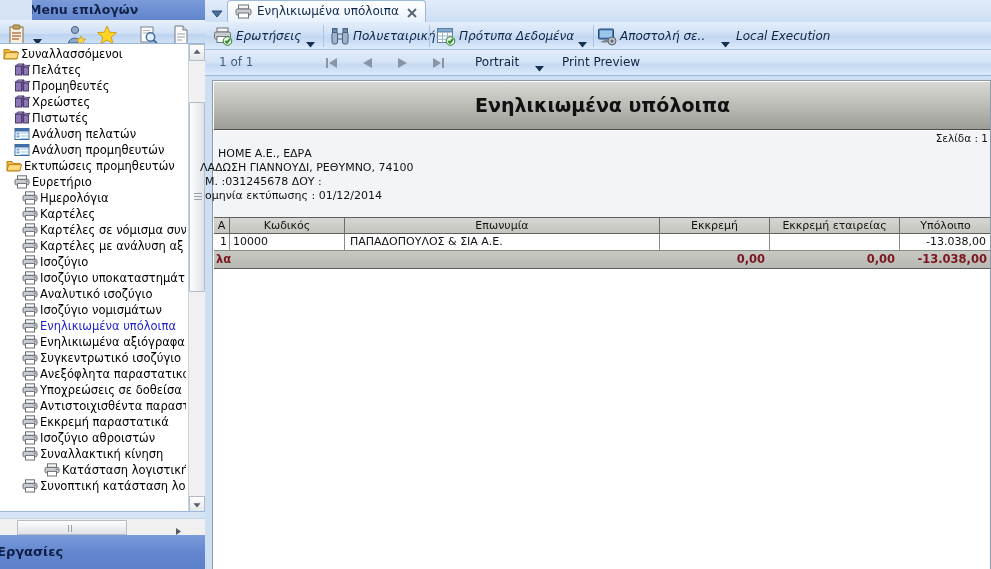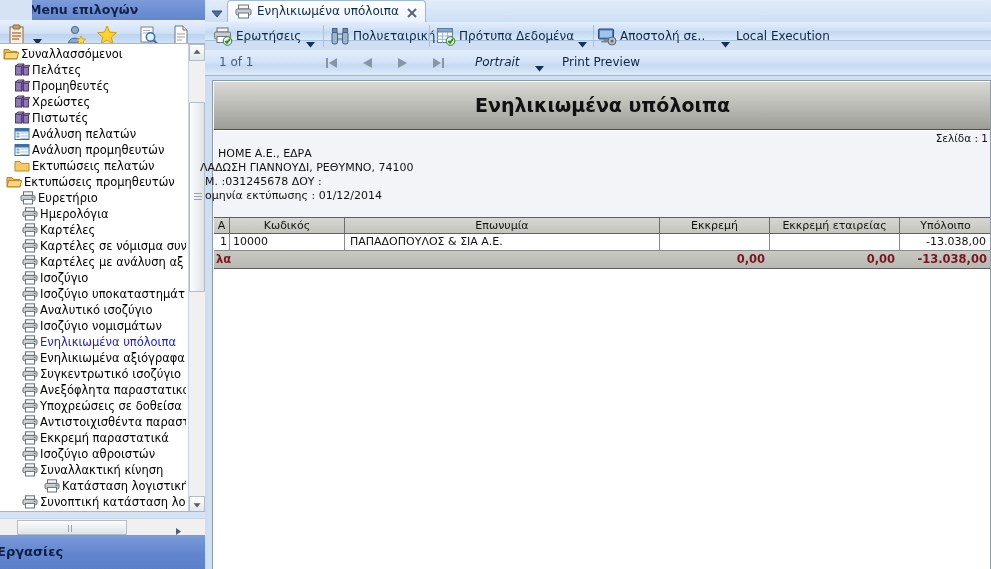--- a/index.html
+++ b/index.html
@@ -145,43 +145,44 @@
   }
   #doc-tab .ticon { position:absolute; left:7px; top:3px; width:17px; height:15px; }
   #doc-tab .tlabel {
     position:absolute; left: 29px; top: 3px;
     font-size: 12px; color:#102a4e; white-space: nowrap;
   }
   #doc-tab .tclose { position:absolute; right:6px; top:4px; width:14px; height:14px; }
 
   
   #ribbon {
-    position: absolute; left: 0; top: 22px; width: 786px; height: 19px;
+    position: absolute; left: 0; top: 22px; width: 786px; height: 28px;
     background: linear-gradient(to bottom,#e4eefb 0%,#cfe0f5 45%,#c2d7f1 55%,#dceafb 100%);
     border-bottom: 1px solid #a7c0e0;
+    font-style: italic;
   }
   .rbtn {
     position: absolute; top: 2px; height: 24px;
     display: flex; align-items: center;
     font-size: 12px; color: #0f2545; white-space: nowrap;
   }
   .rbtn .ri { width: 20px; height: 20px; margin-right: 3px; flex: none; }
   .rsep { position:absolute; top:3px; width:1px; height:22px; background:#a9c2e2; }
   .rdd { position:absolute; top:11px; width:9px; height:7px; }
 
   
   #prevbar {
     position: absolute; left: 0; top: 50px; width: 786px; height: 26px;
     background: linear-gradient(to bottom,#e4eefb 0%,#d2e2f6 50%,#c5d9f2 60%,#dceafb 100%);
     border-bottom: 1px solid #9db7d8;
     color: #445d7e; font-size: 12px;
   }
   #pb-count { position:absolute; left:14px; top:5px; }
   .navbtn { position:absolute; top:6px; width:15px; height:14px; }
-  #pb-portrait { position:absolute; left:270px; top:5px; color:#12243f;font-style:italic;}
+  #pb-portrait { position:absolute; left:270px; top:5px; color:#12243f;}
   #pb-portrait-dd { position:absolute; left:330px; top:11px; width:9px; height:7px;}
   #pb-preview { position:absolute; left:357px; top:5px; color:#12243f;}
 
   
   #pagearea {
     position: absolute; left: 0; top: 76px; width: 786px; height: 493px;
     background: #cfdff3;
   }
   #page {
     position: absolute; left: 7px; top: 4px; width: 779px; height: 489px;
@@ -363,28 +364,25 @@
               </svg></span><span class="lbl">Ανάλυση πελατών</span></div>
           <div class="tnode lvl2" style="padding-left: 14px;"><span class="ico"><svg width="16" height="14" viewBox="0 0 16 14">
                 <rect x="1" y="1.5" width="14" height="11" fill="#ffffff" stroke="#3f6fa8"></rect>
                 <rect x="1" y="1.5" width="14" height="3" fill="#3f6fa8"></rect>
                 <rect x="2.5" y="5.5" width="3" height="2" fill="#6fa8dc"></rect>
                 <rect x="2.5" y="8.5" width="3" height="2" fill="#6fa8dc"></rect>
                 <line x1="6.5" y1="6" x2="14" y2="6" stroke="#9ec3e3"></line>
                 <line x1="6.5" y1="9" x2="14" y2="9" stroke="#9ec3e3"></line>
                 <line x1="6.5" y1="11.5" x2="14" y2="11.5" stroke="#9ec3e3"></line>
               </svg></span><span class="lbl">Ανάλυση προμηθευτών</span></div>
-          <div class="tnode lvl2" style="padding-left: 14px;"><span class="ico"><svg width="16" height="14" viewBox="0 0 16 14">
-                <path d="M1 2.5 H6 L7.4 4.4 H15 V12 H1 Z" fill="#f6c967" stroke="#c08a22"></path>
-              </svg></span><span class="lbl">Εκτυπώσεις πελατών</span></div>
           <div class="tnode lvl2" style="padding-left: 6px;"><span class="ico"><svg width="16" height="14" viewBox="0 0 16 14">
                 <path d="M1 2.5 H6 L7.4 4.4 H14 V11.8 H1 Z" fill="#f1b93f" stroke="#bd8414"></path>
                 <path d="M2.6 5.6 H15.6 L13.8 11.8 H1 Z" fill="#fbd97f" stroke="#bd8414"></path>
               </svg></span><span class="lbl">Εκτυπώσεις προμηθευτών</span></div>
-          <div class="tnode lvl2" style="padding-left: 20px;"><span class="ico"><svg width="16" height="14" viewBox="0 0 16 14">
+          <div class="tnode lvl2" style="padding-left: 14px;"><span class="ico"><svg width="16" height="14" viewBox="0 0 16 14">
                 <rect x="3.5" y="0.8" width="9" height="3.6" fill="#f7f7f4" stroke="#6b7076"></rect>
                 <rect x="1" y="4.4" width="14" height="5.4" rx="1.4" fill="#cacdd1" stroke="#6b7076"></rect>
                 <rect x="3.5" y="8.4" width="9" height="4.6" fill="#ffffff" stroke="#6b7076"></rect>
                 <rect x="11.6" y="5.6" width="2" height="1.4" fill="#7c8188"></rect>
               </svg></span><span class="lbl">Ευρετήριο</span></div>
           <div class="tnode lvl2" style="padding-left: 22px;"><span class="ico"><svg width="16" height="14" viewBox="0 0 16 14">
                 <rect x="3.5" y="0.8" width="9" height="3.6" fill="#f7f7f4" stroke="#6b7076"></rect>
                 <rect x="1" y="4.4" width="14" height="5.4" rx="1.4" fill="#cacdd1" stroke="#6b7076"></rect>
                 <rect x="3.5" y="8.4" width="9" height="4.6" fill="#ffffff" stroke="#6b7076"></rect>
                 <rect x="11.6" y="5.6" width="2" height="1.4" fill="#7c8188"></rect>

